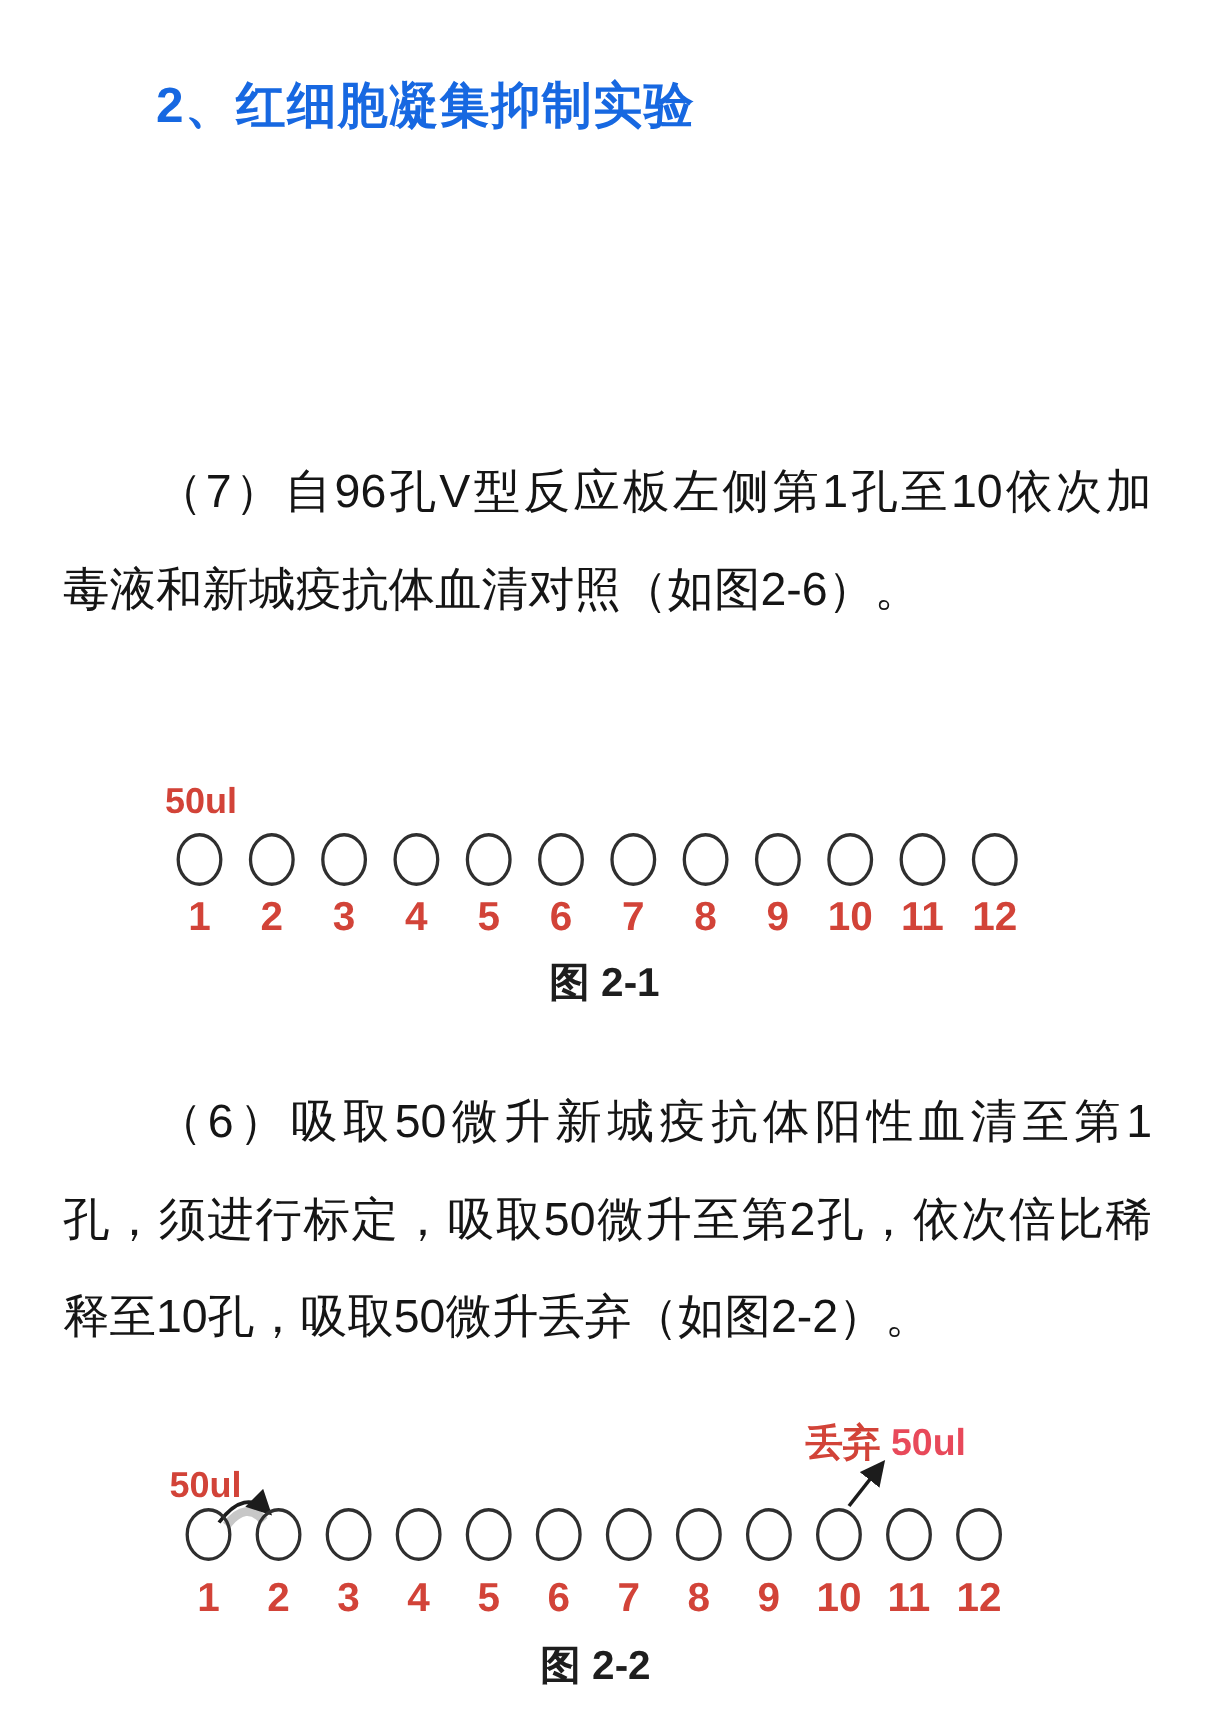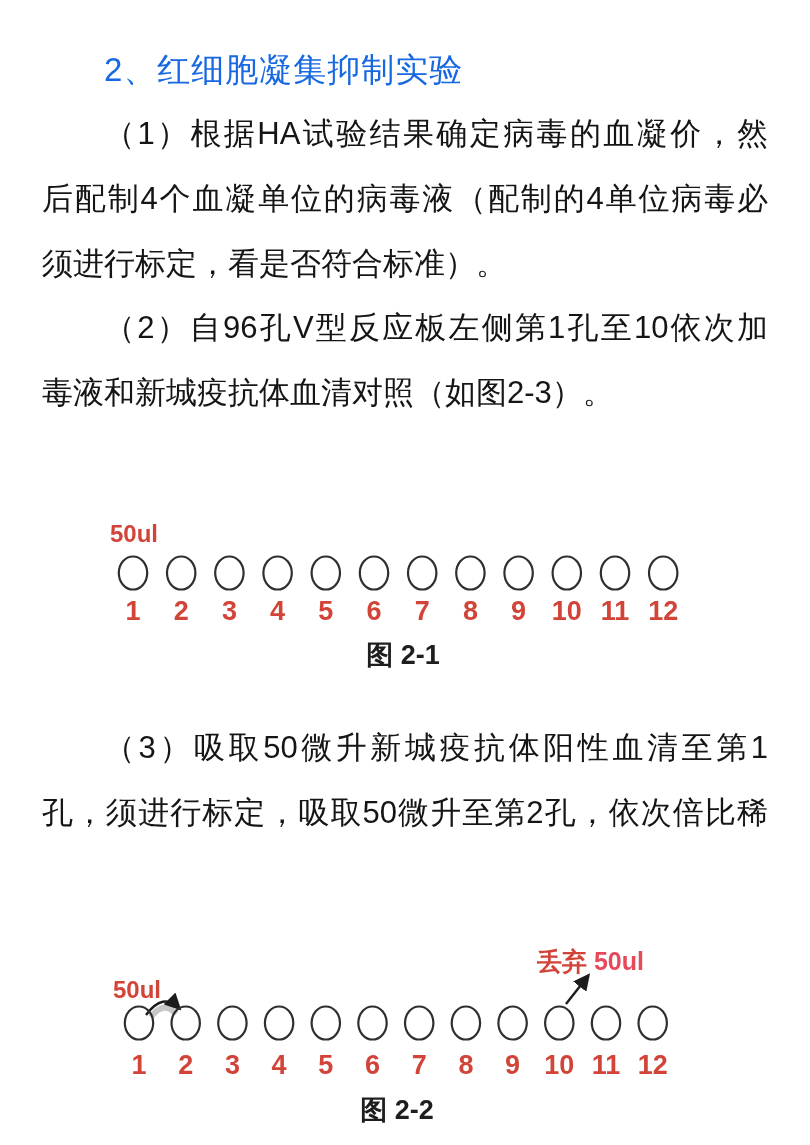--- a/index.html
+++ b/index.html
@@ -4,21 +4,21 @@
 <style>
   html,body{margin:0;padding:0;}
   body{
     width:810px;height:1145px;background:#ffffff;position:relative;
     font-family:"Liberation Sans","DejaVu Sans",sans-serif;
     overflow:hidden;
   }
   .page{position:absolute;inset:0;}
   .heading{
     position:absolute;left:42px;top:48px;width:726px;margin:0;
-    font-size:33px;font-weight:normal;color:var(--blue,#1768e1);
+    font-size:33px;font-weight:bold;color:var(--blue,#1768e1);
     text-indent:62px;letter-spacing:1px;
   }
   .para{
     position:absolute;left:42px;width:726px;
     font-size:31px;color:var(--ink,#151515);font-weight:400;
   }
   .line{line-height:65px;height:65px;}
   .jfull{text-align:justify;text-align-last:justify;}
   .indent{text-indent:62px;}
   svg.fig{position:absolute;left:0;}
@@ -31,29 +31,24 @@
   .arrow-line{stroke:#1c1c1c;stroke-width:2.4px;fill:none;}
   .arc-shade{stroke:#b9b9b9;stroke-width:6px;fill:none;opacity:.8;}
 </style>
 </head>
 <body style="--blue: #1768e1; --red: #d24338; --pink: #e8495a; --ink: #151515; --stroke: #2f2f2f;">
 
 <div class="page">
 
   <h1 class="heading">2、红细胞凝集抑制实验</h1>
 
-  <div class="para" style="top:101px">
-    <div class="line jfull indent">（1）根据HA试验结果确定病毒的血凝价，然</div>
-    <div class="line jfull">后配制4个血凝单位的病毒液（配制的4单位病毒必</div>
-    <div class="line">须进行标定，看是否符合标准）。</div>
-  </div>
 
   <div class="para" style="top:295px">
-    <div class="line jfull indent">（2）自96孔V型反应板左侧第1孔至10依次加</div>
-    <div class="line">毒液和新城疫抗体血清对照（如图2-3）。</div>
+    <div class="line jfull indent">（7）自96孔V型反应板左侧第1孔至10依次加</div>
+    <div class="line">毒液和新城疫抗体血清对照（如图2-6）。</div>
   </div>
 
   <svg class="fig" style="top:510px" width="810" height="170" viewBox="0 0 810 170">
     <text class="red-label" x="110" y="32">50ul</text>
     <g id="fig1-wells">
         <ellipse cx="133" cy="63" rx="14.2" ry="16.5" class="well"></ellipse>
         <ellipse cx="181.2" cy="63" rx="14.2" ry="16.5" class="well"></ellipse>
         <ellipse cx="229.4" cy="63" rx="14.2" ry="16.5" class="well"></ellipse>
         <ellipse cx="277.6" cy="63" rx="14.2" ry="16.5" class="well"></ellipse>
         <ellipse cx="325.8" cy="63" rx="14.2" ry="16.5" class="well"></ellipse>
@@ -76,22 +71,23 @@
         <text x="470.40000000000003" y="110" class="num">8</text>
         <text x="518.6" y="110" class="num">9</text>
         <text x="566.8" y="110" class="num">10</text>
         <text x="615" y="110" class="num">11</text>
         <text x="663.2" y="110" class="num">12</text>
       </g>
     <text class="caption" x="403" y="154">图 2-1</text>
   </svg>
 
   <div class="para" style="top:715px">
-    <div class="line jfull indent">（3）吸取50微升新城疫抗体阳性血清至第1</div>
+    <div class="line jfull indent">（6）吸取50微升新城疫抗体阳性血清至第1</div>
     <div class="line jfull">孔，须进行标定，吸取50微升至第2孔，依次倍比稀</div>
+    <div class="line">释至10孔，吸取50微升丢弃（如图2-2）。</div>
   </div>
 
   <svg class="fig" style="top:940px" width="810" height="205" viewBox="0 0 810 205">
     <defs>
       <marker id="arrow" viewBox="0 0 10 10" refX="8" refY="5" markerWidth="7" markerHeight="7" orient="auto-start-reverse">
         <path d="M0,0 L10,5 L0,10 z" fill="#1c1c1c"></path>
       </marker>
     </defs>
     <text x="537" y="30"><tspan class="discard-cn">丢弃</tspan><tspan class="discard-vol"> 50ul</tspan></text>
     <text class="red-label" x="113" y="58">50ul</text>

